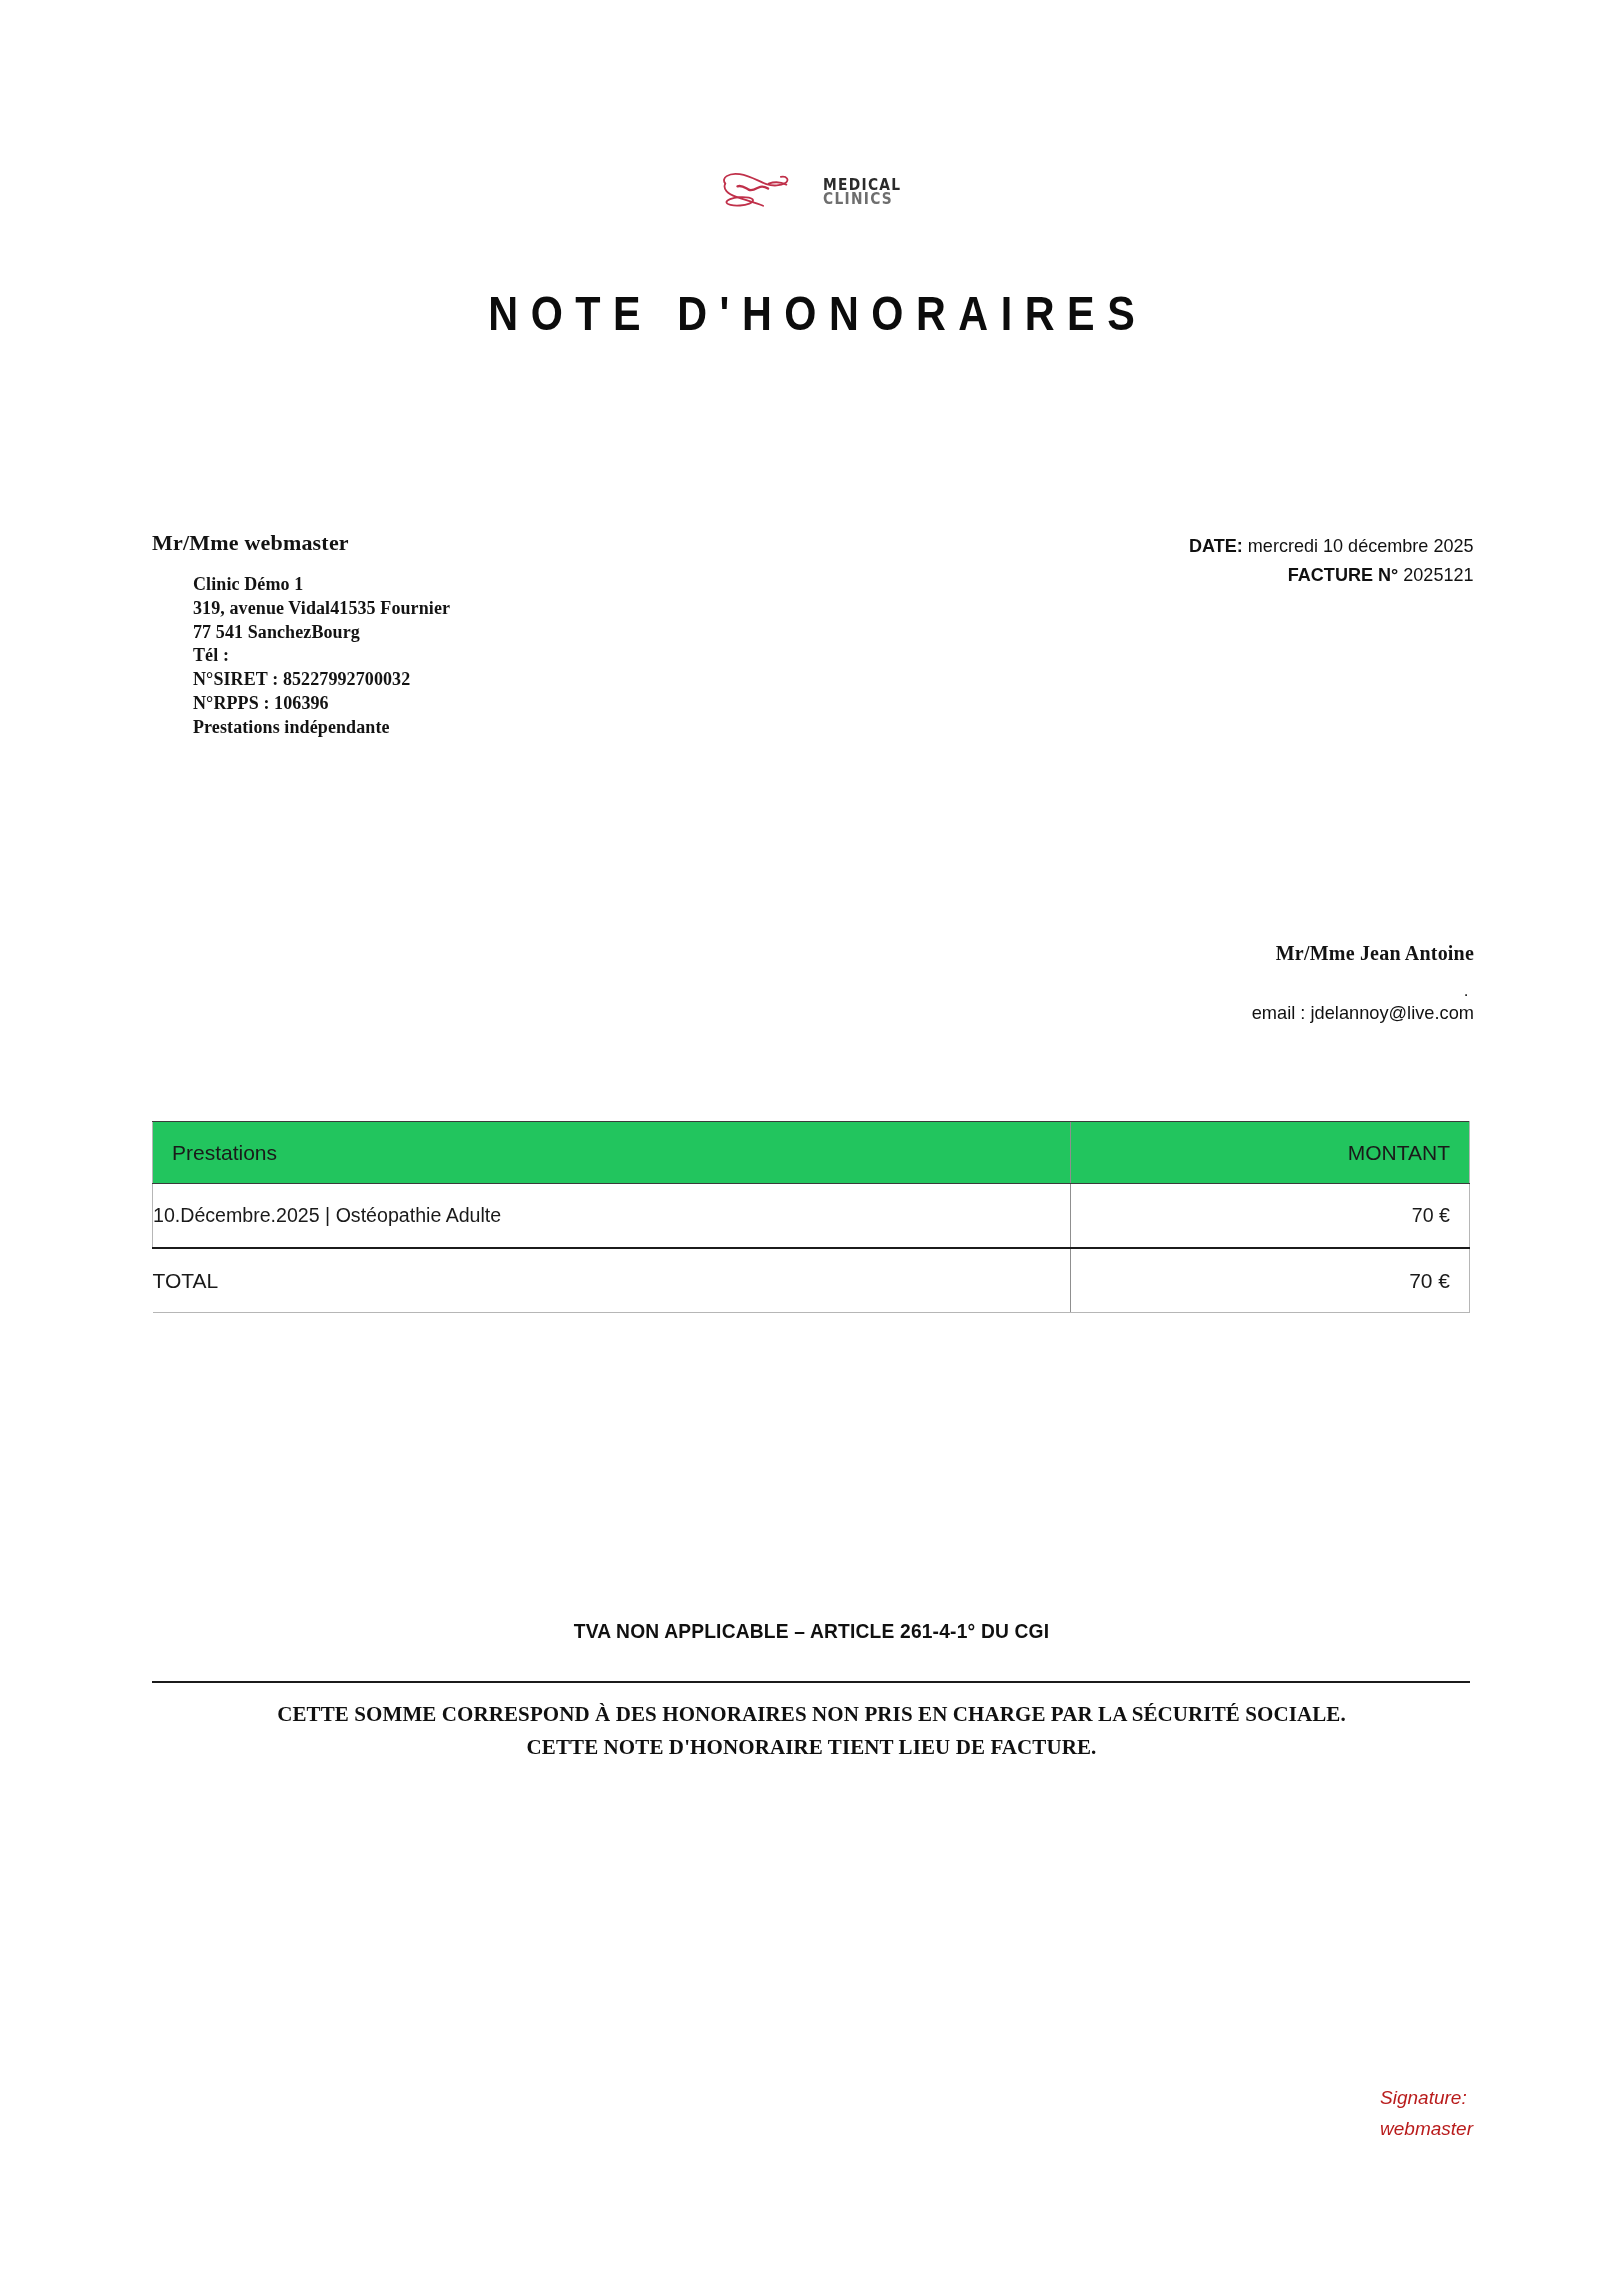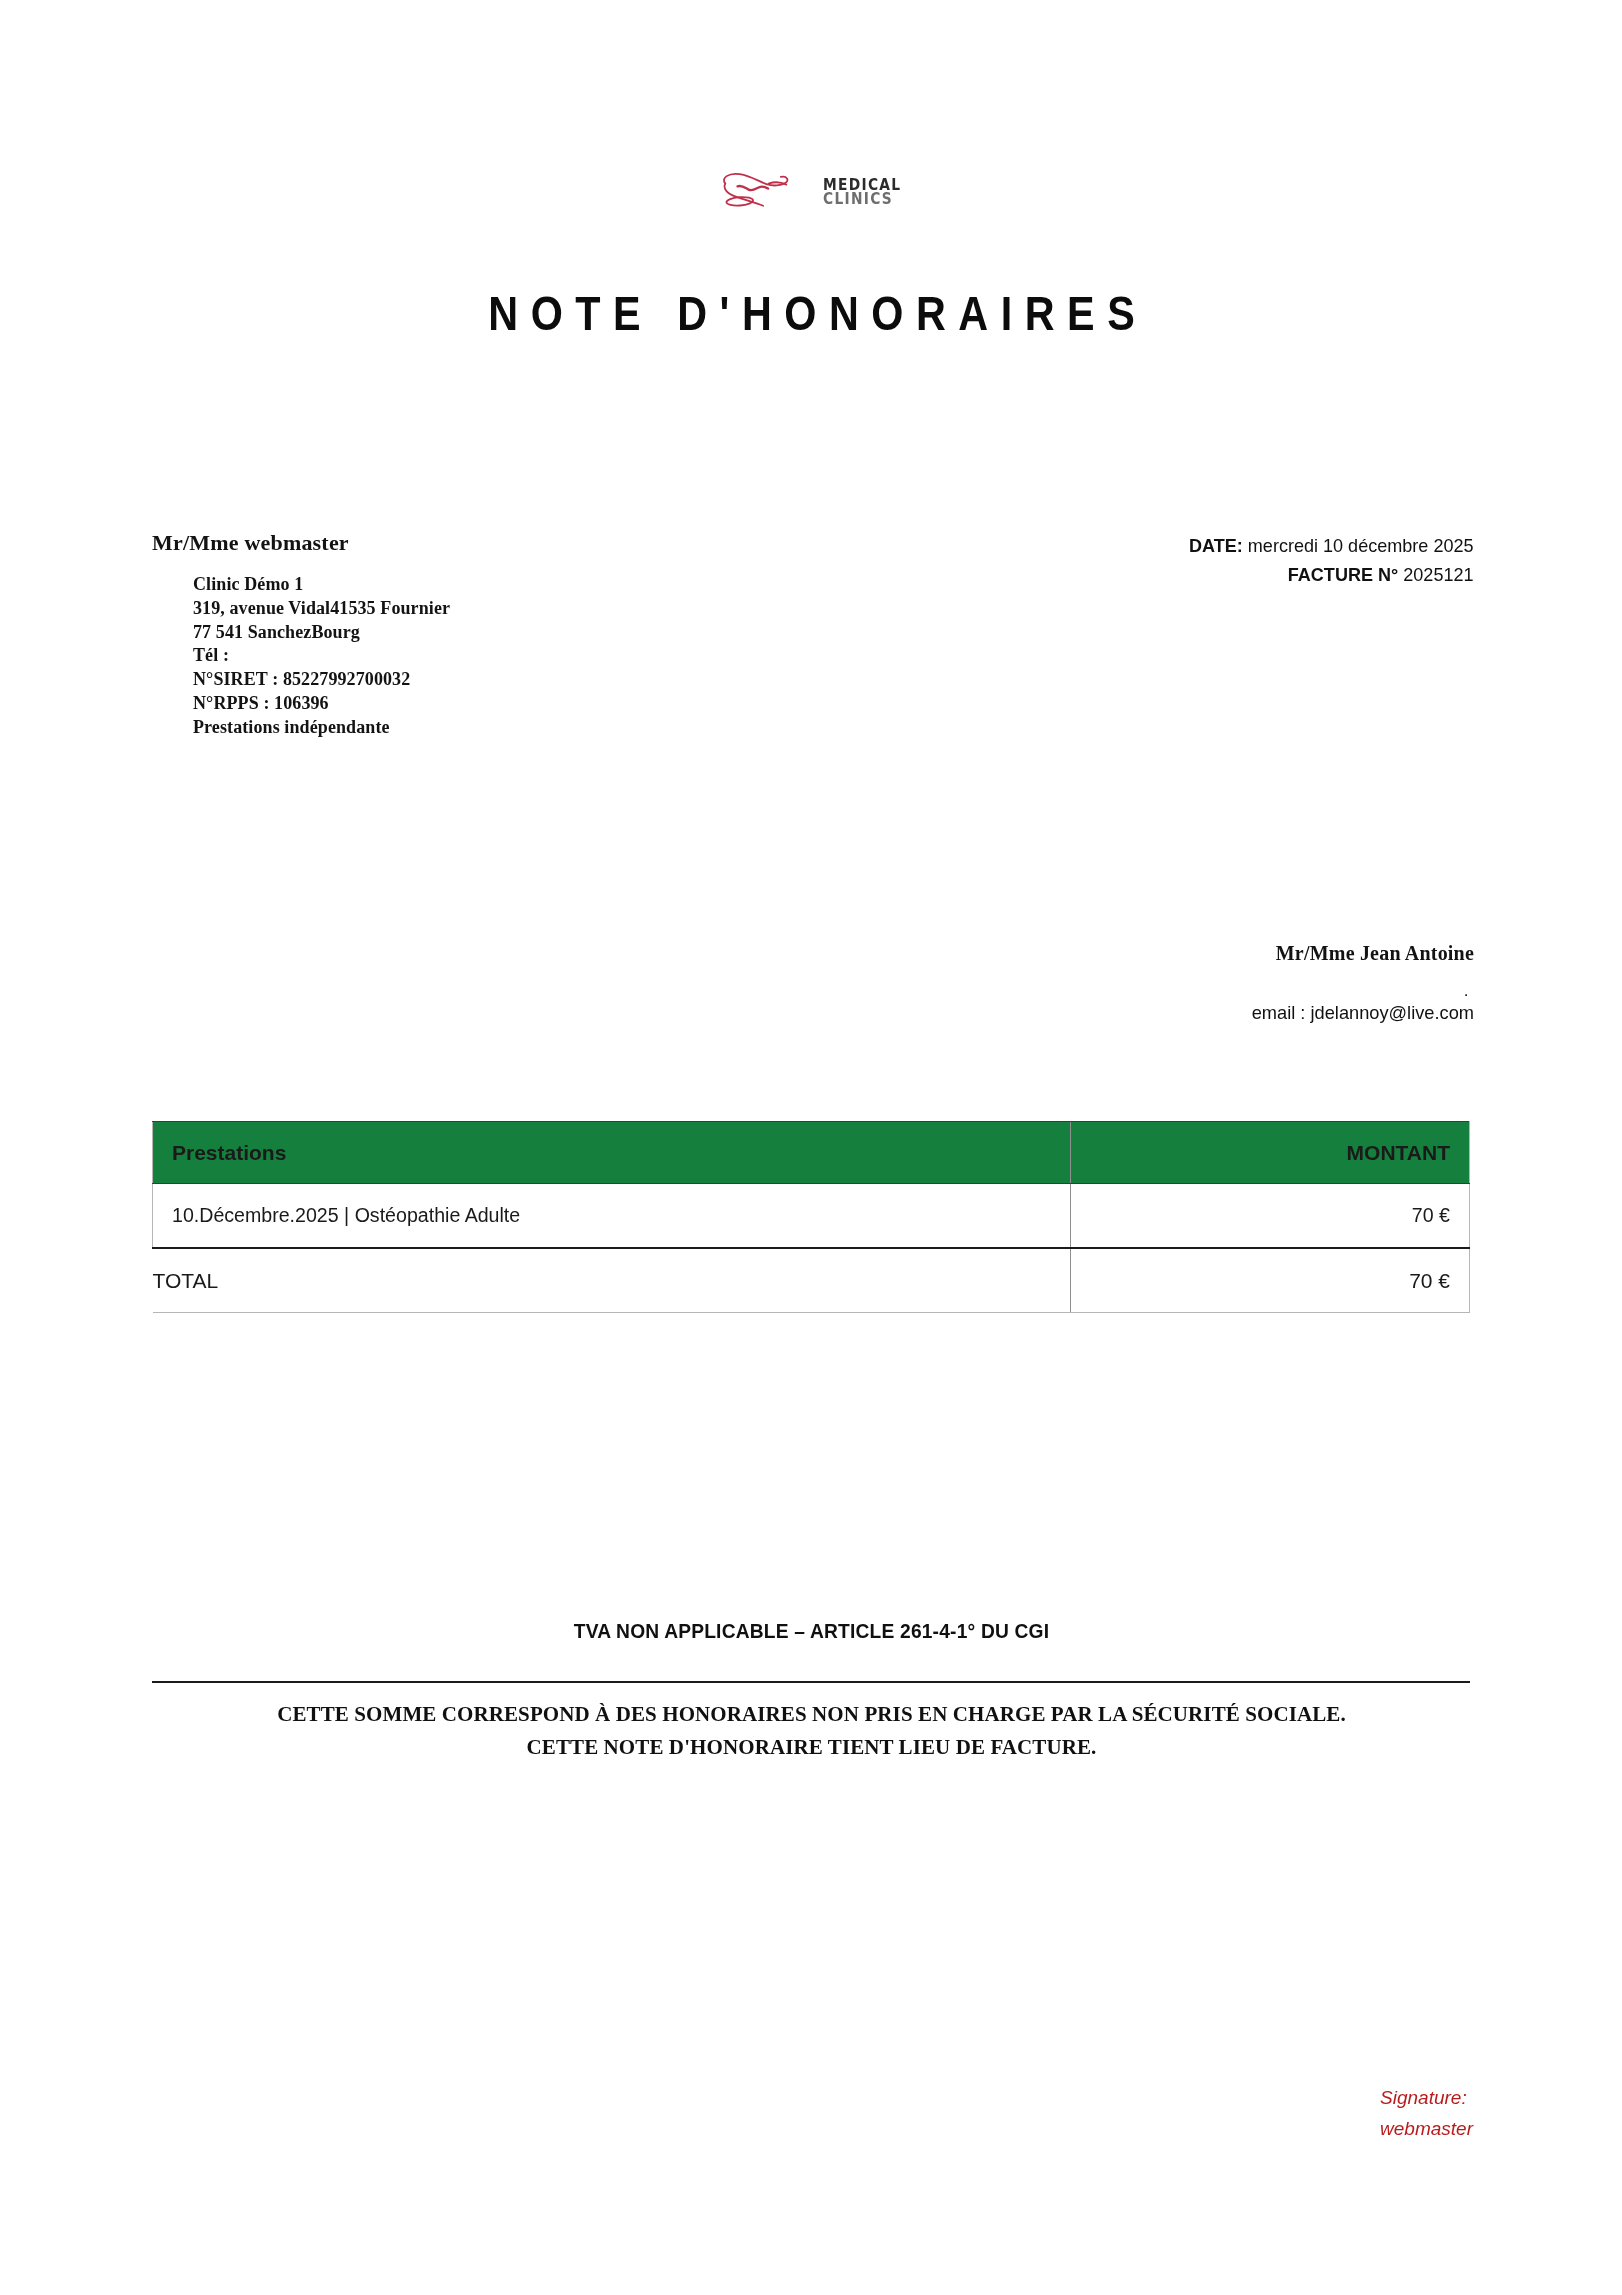--- a/index.html
+++ b/index.html
@@ -145,26 +145,26 @@
     left: 152px;
     width: 1318px;
     border-collapse: collapse;
     font-family: "Liberation Sans", sans-serif;
   }
   .table td, .table th {
     padding: 0;
     vertical-align: middle;
   }
   .row-head td {
-    background: #15803d;
+    background: #22c55e;
     height: 61px;
     border-top: 1.7px solid #3b3b3b;
     border-bottom: 1.7px solid #3b3b3b;
     font-size: 21px;
-    font-weight: 700;
+    font-weight: 400;
     color: #1a1a1a;
   }
   .row-head td.c-desc {
     border-left: 1.1px solid #b6b6b6;
     padding-left: 19px;
     text-align: left;
   }
   .row-head td.c-amt {
     border-left: 1.1px solid #8f8f8f;
     border-right: 1.1px solid #b6b6b6;
@@ -174,21 +174,20 @@
 
   .row-item td {
     background: #ffffff;
     height: 63px;
     border-bottom: 2.2px solid #1b1b1b;
     font-size: 19.6px;
     color: #1a1a1a;
   }
   .row-item td.c-desc {
     border-left: 1.1px solid #b6b6b6;
-    padding-left: 19px;
     text-align: left;
   }
   .row-item td.c-amt {
     border-left: 1.1px solid #8f8f8f;
     border-right: 1.1px solid #b6b6b6;
     padding-right: 19px;
     text-align: right;
   }
 
   .row-total td {

